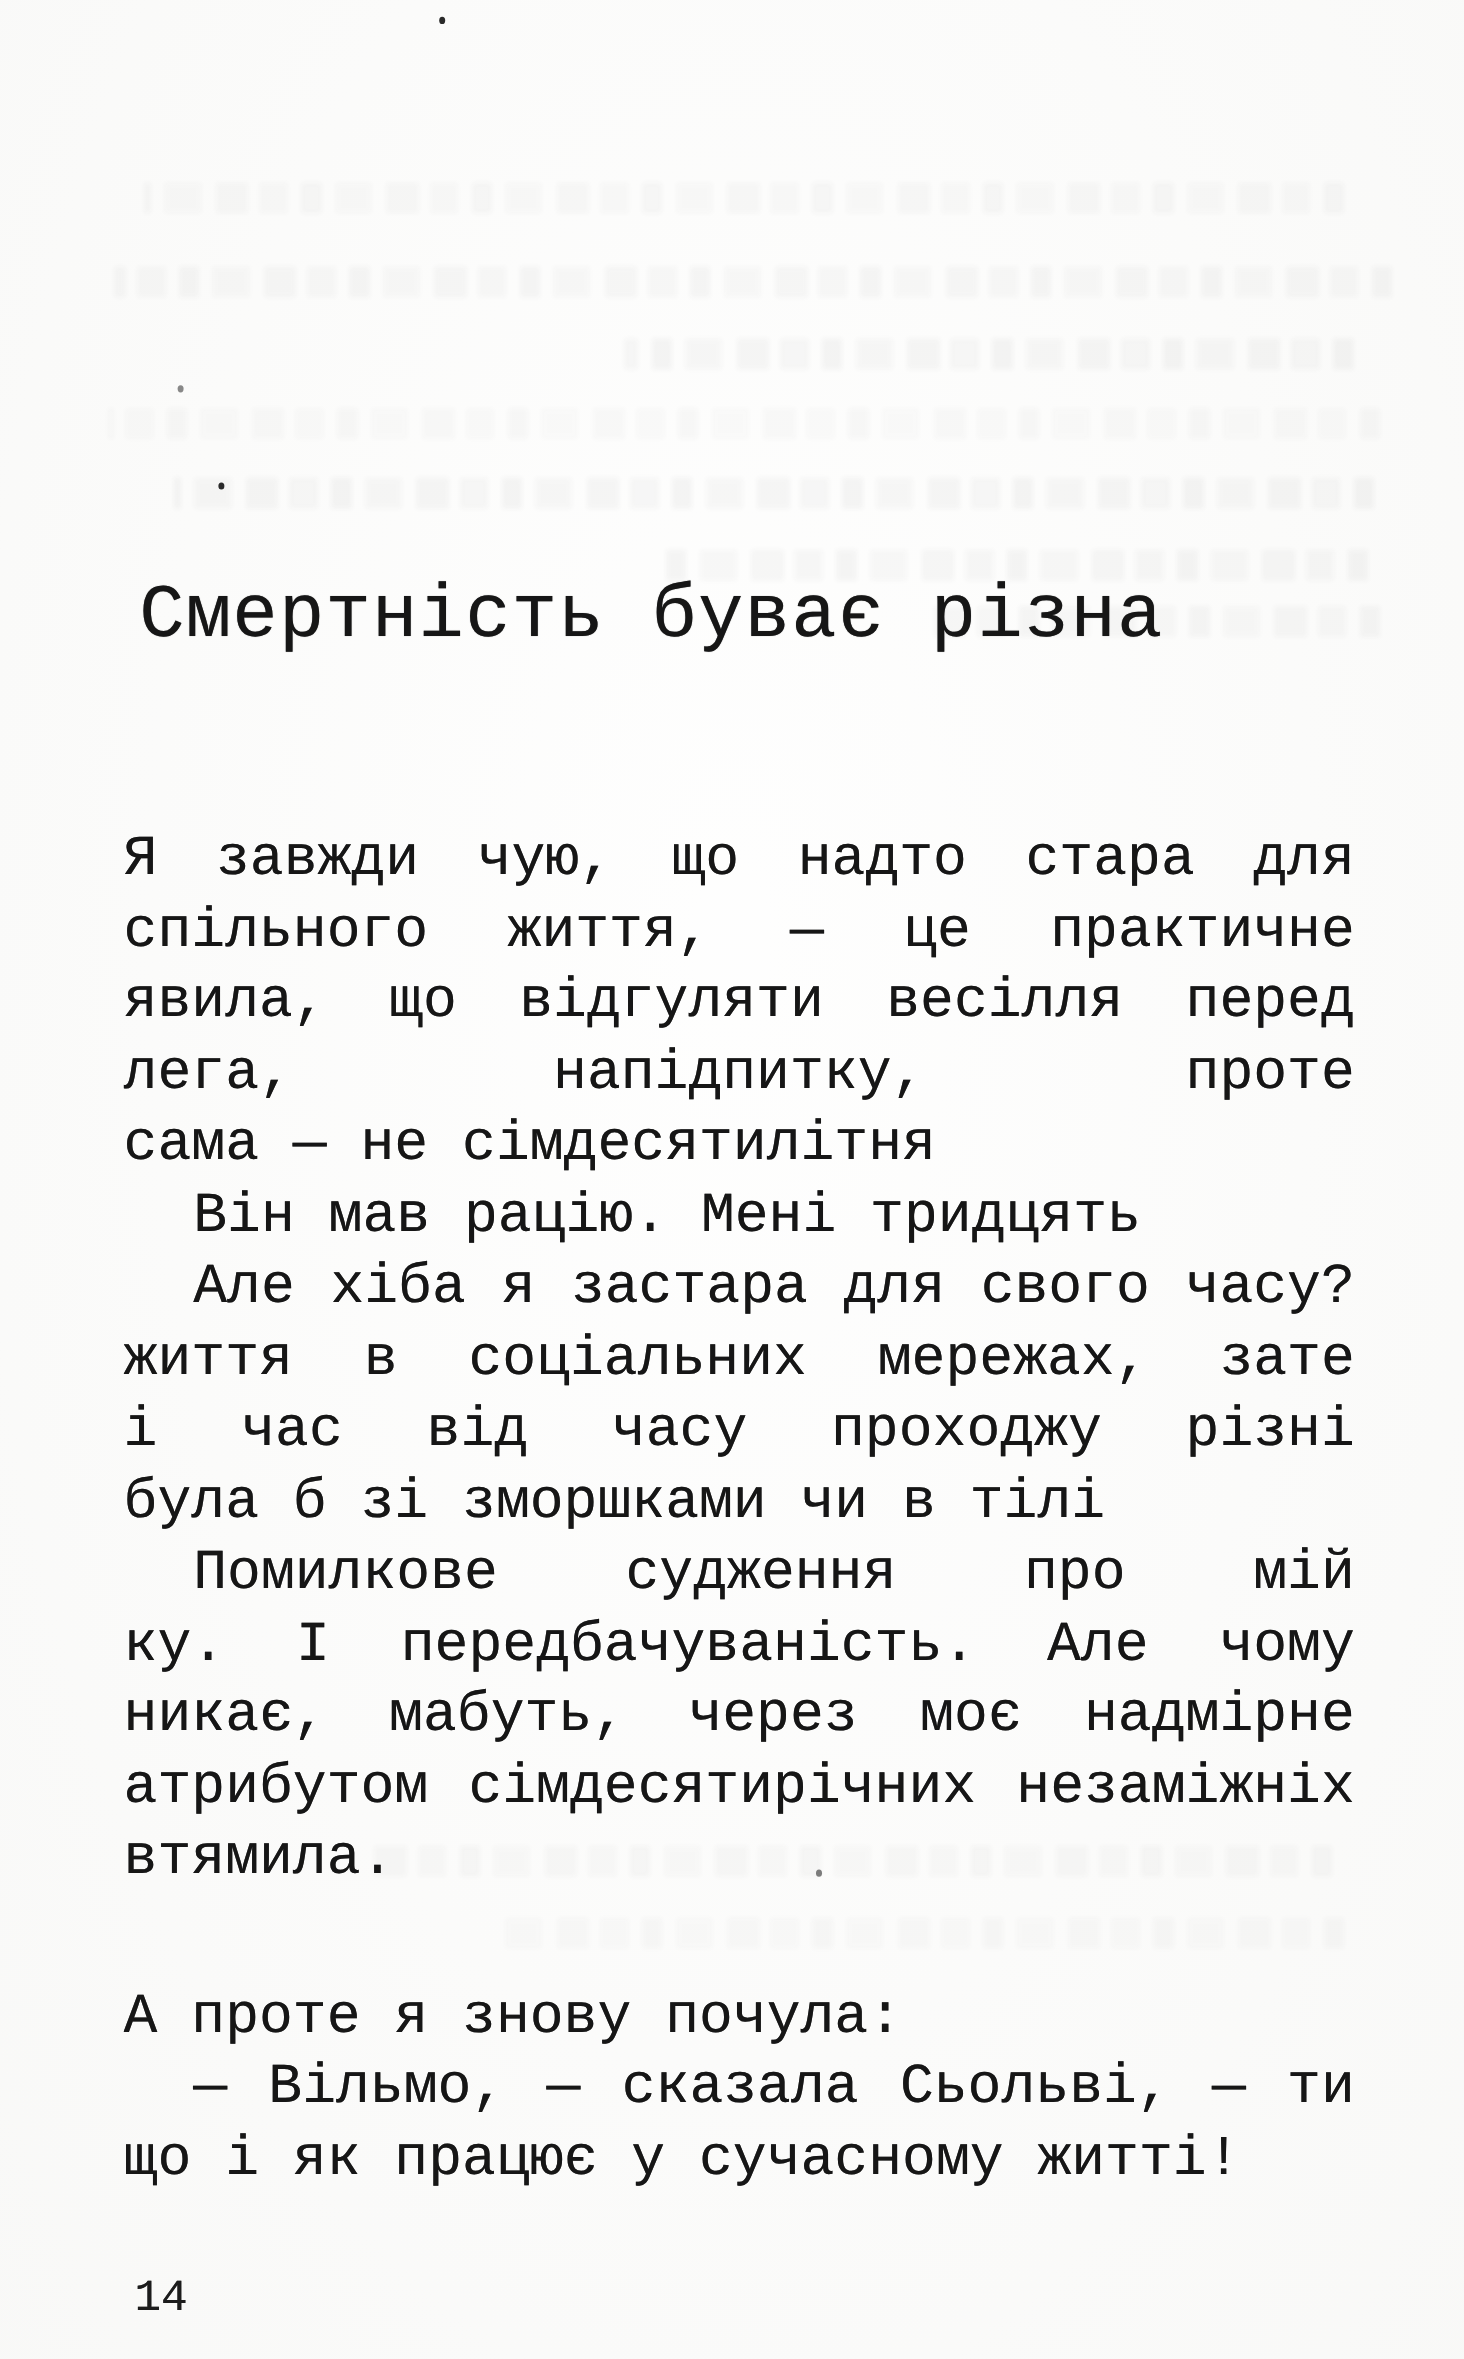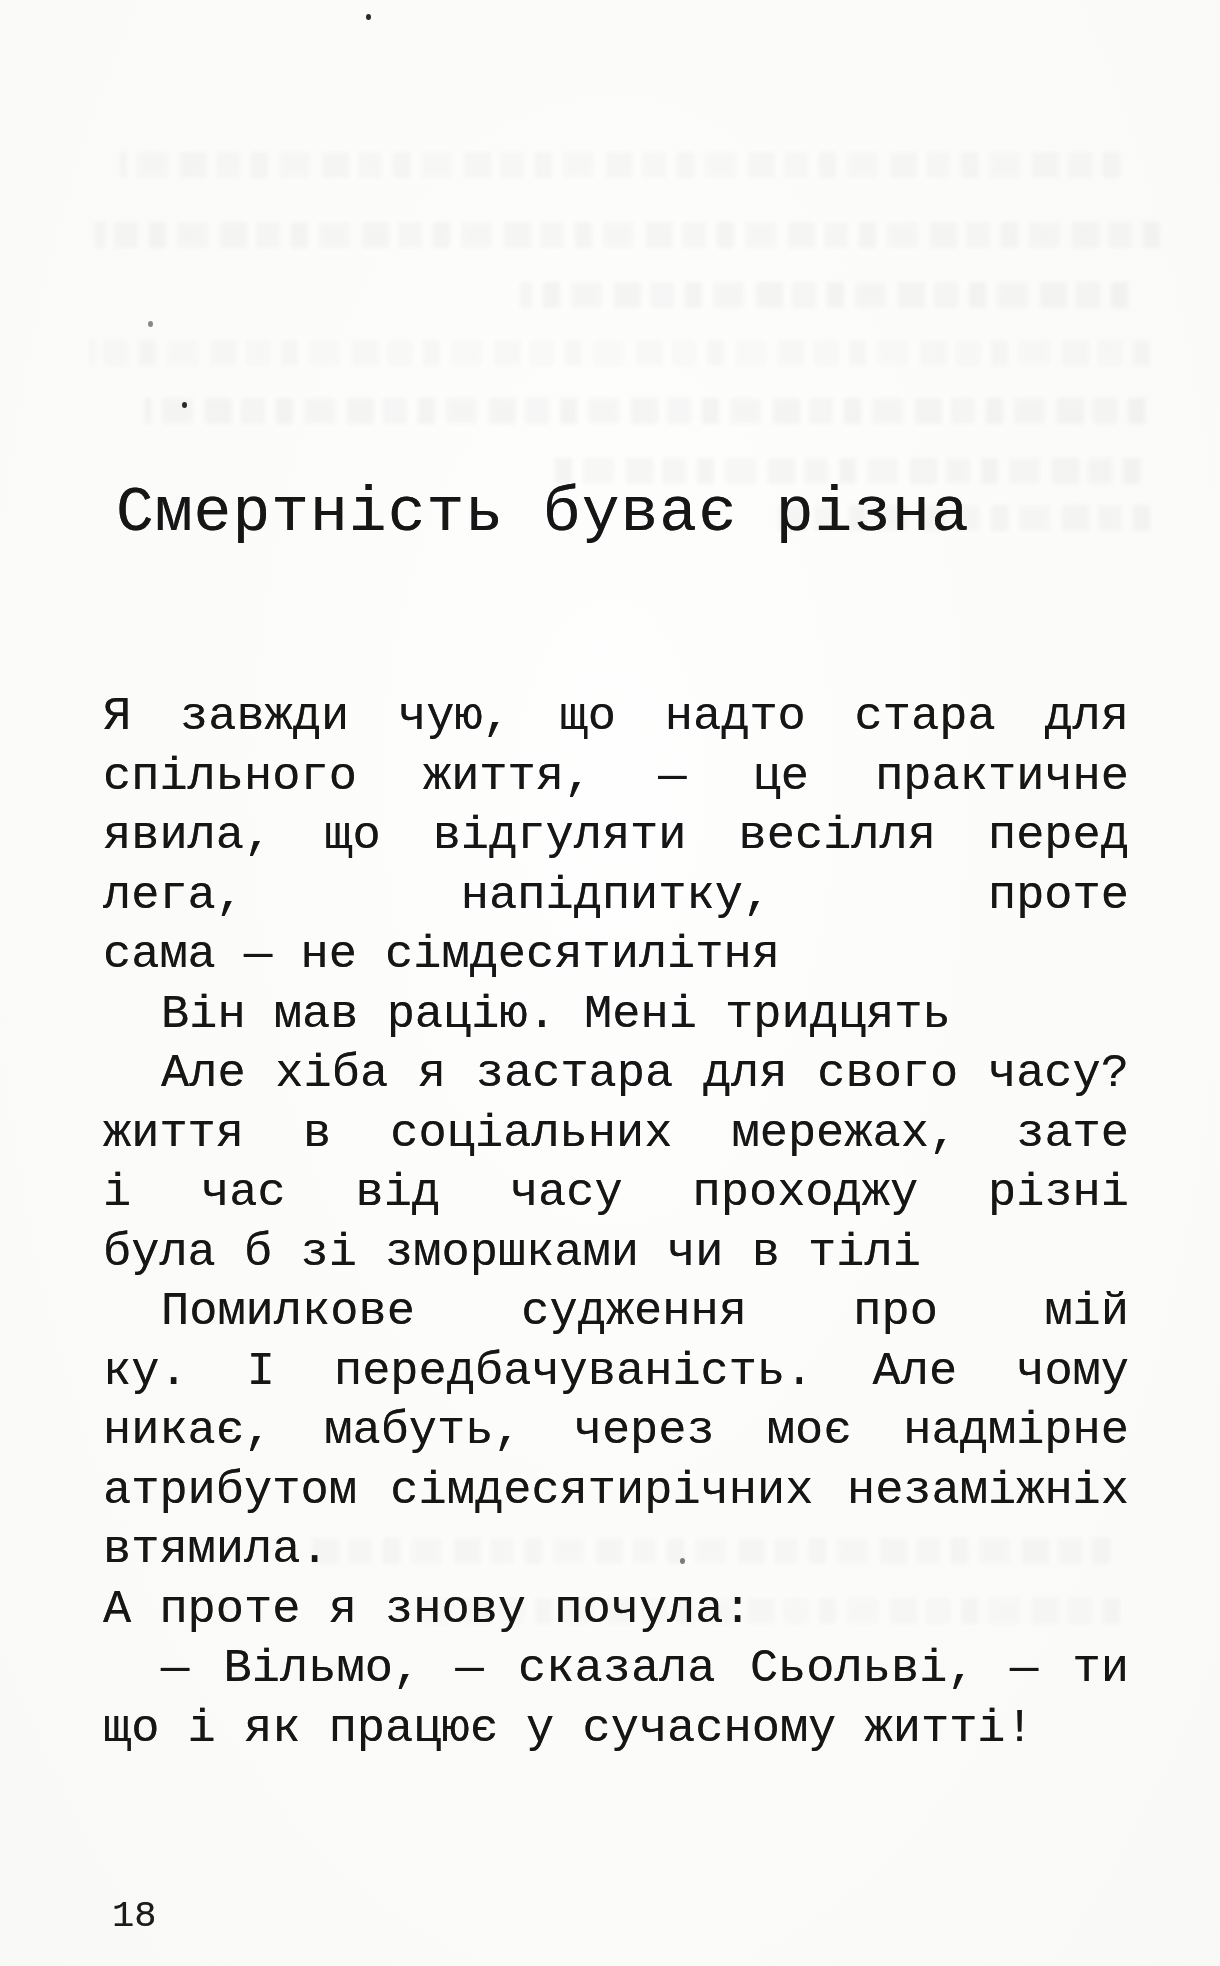--- a/index.html
+++ b/index.html
@@ -43,21 +43,21 @@
   }
   .line {
     height: 59.5px;
     line-height: 59.5px;
     overflow: hidden;
     white-space: normal;
   }
   .line.j { text-align: justify; }
   .line.j::after { content: ""; display: inline-block; width: 100%; height: 0; }
   .line.ind { text-indent: 58px; }
-  .line.gap { }
+  .line.gap { margin-top: 72px; }
   
   .page-number {
     position: absolute;
     left: 112px;
     top: 1895px;
     font-size: 37px;
     color: #1c1c1c;
     text-shadow: 0 0 0.5px rgba(20,20,20,0.7);
   }
   
@@ -117,15 +117,15 @@
     <div class="line ind j">Помилкове судження про мій психологічний вік ви-</div>
     <div class="line j">ку. І передбачуваність. Але чому такі речі є винятковим</div>
     <div class="line j">никає, мабуть, через моє надмірне прагнення до поряд-</div>
     <div class="line j">атрибутом сімдесятирічних незаміжніх дам, я поки не</div>
     <div class="line">втямила.</div>
     <div class="line gap">А проте я знову почула:</div>
     <div class="line ind j">— Вільмо, — сказала Сьольві, — ти досі не зрозуміла,</div>
     <div class="line">що і як працює у сучасному житті!</div>
   </div>
 
-  <div class="page-number">18</div>
+  <div class="page-number">14</div>
 
 </div>
 
 </body></html>

